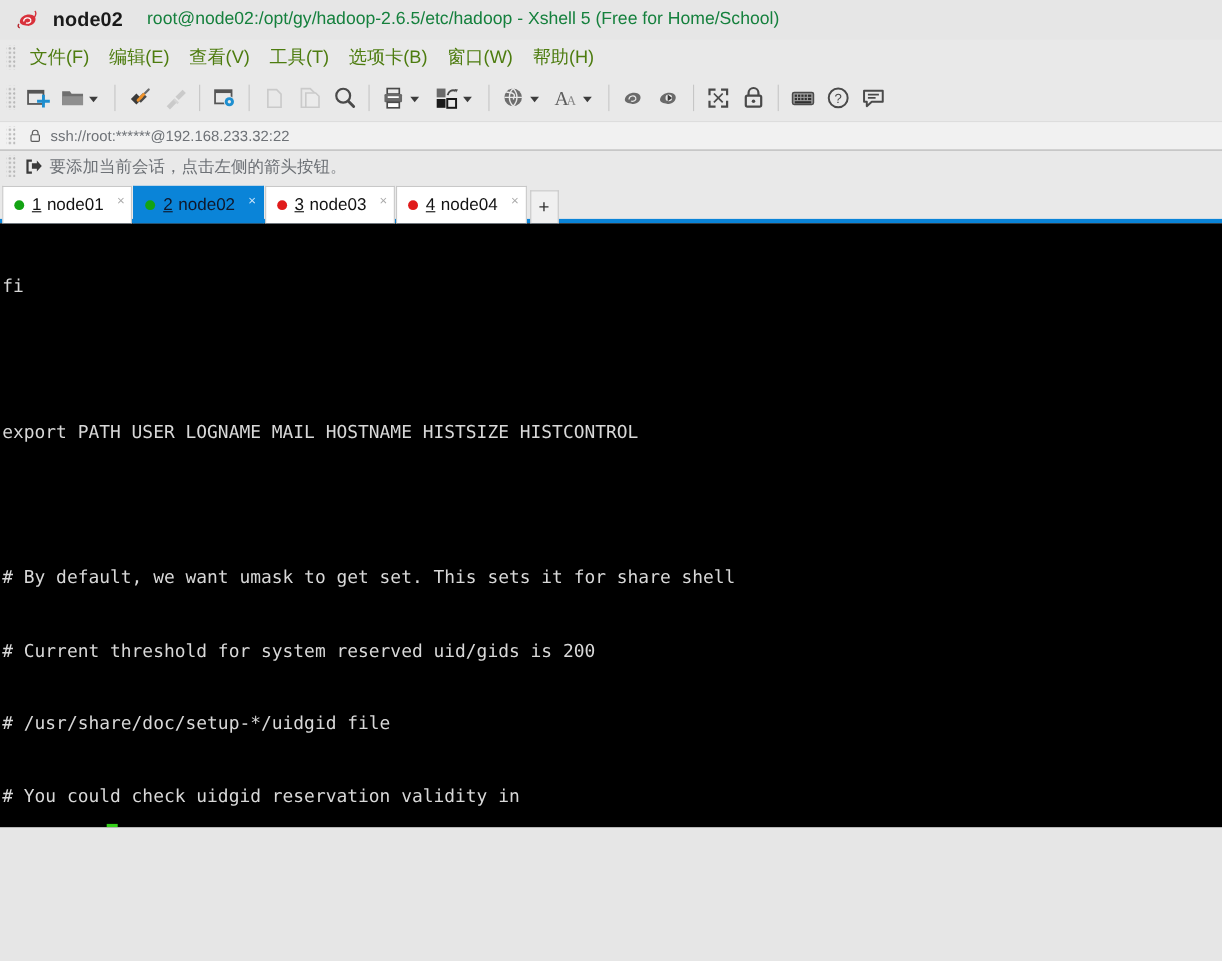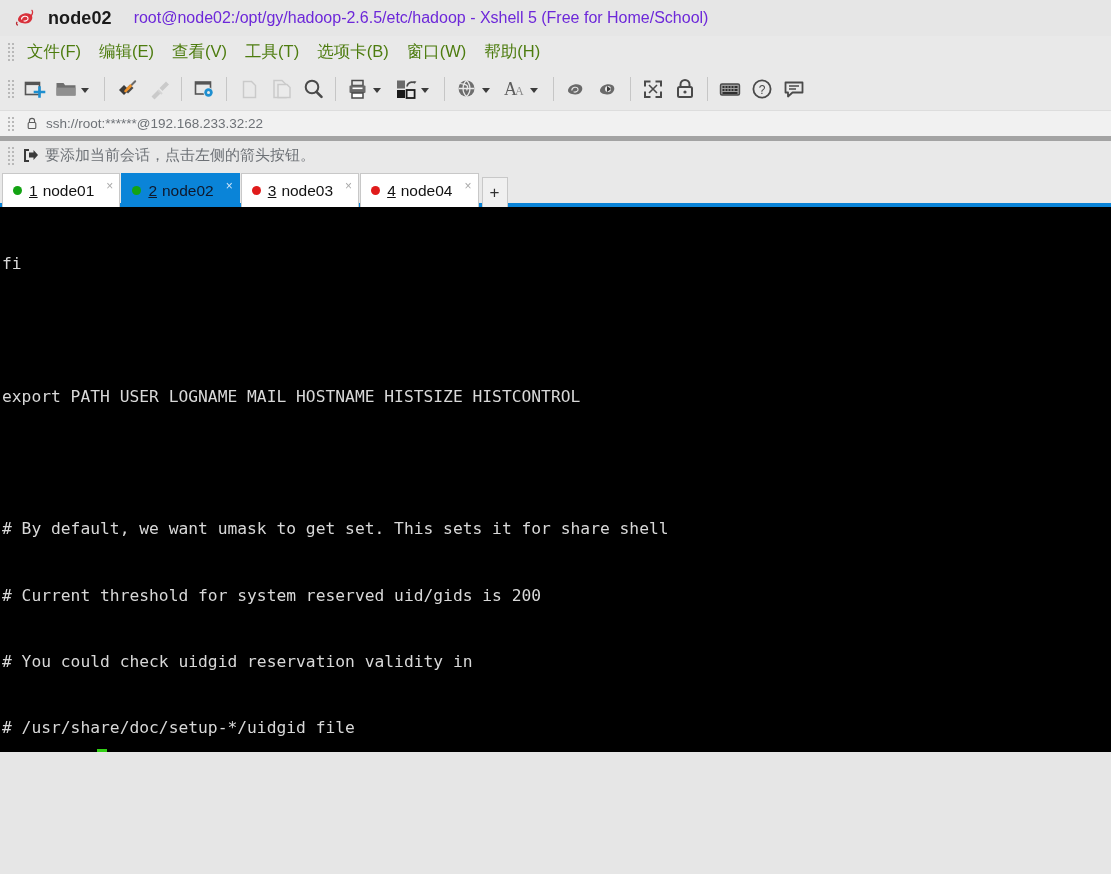--- a/index.html
+++ b/index.html
@@ -33,21 +33,21 @@
     flex: 0 0 22px;
   }
   .title-app-name {
     font-size: 18px;
     font-weight: bold;
     color: #1a1a1a;
     letter-spacing: .1px;
   }
   .title-path {
     font-size: 16px;
-    color: #6d28d9;
+    color: #15803d;
     margin-left: 22px;
     white-space: nowrap;
   }
 
   
   .menubar {
     height: 32px;
     flex: 0 0 32px;
     display: flex;
     align-items: center;
@@ -101,21 +101,21 @@
   }
 
   
   .addrbar {
     height: 25px;
     flex: 0 0 25px;
     display: flex;
     align-items: center;
     background: #f1f1f1;
     border-top: 1px solid #dddddd;
-    border-bottom: 5px solid #a3a3a3;
+    border-bottom: 1px solid #a3a3a3;
     padding-left: 6px;
   }
   .addrbar .grip { height: 17px; }
   .addr-text {
     font-size: 13.5px;
     color: #6d7176;
     margin-left: 8px;
     white-space: nowrap;
   }
 
@@ -505,22 +505,22 @@
     <div class="tab-add">+</div>
   </div>
 
   <div class="terminal">
     <div class="term-line">fi</div>
     <div class="term-line"></div>
     <div class="term-line">export PATH USER LOGNAME MAIL HOSTNAME HISTSIZE HISTCONTROL</div>
     <div class="term-line"></div>
     <div class="term-line"># By default, we want umask to get set. This sets it for share shell</div>
     <div class="term-line"># Current threshold for system reserved uid/gids is 200</div>
+    <div class="term-line"># /usr/share/doc/setup-*/uidgid file</div>
     <div class="term-line"># You could check uidgid reservation validity in</div>
-    <div class="term-line"># /usr/share/doc/setup-*/uidgid file</div>
     <div class="term-line">    umask 002</div>
     
     
     
     
     
     
     
     
     

